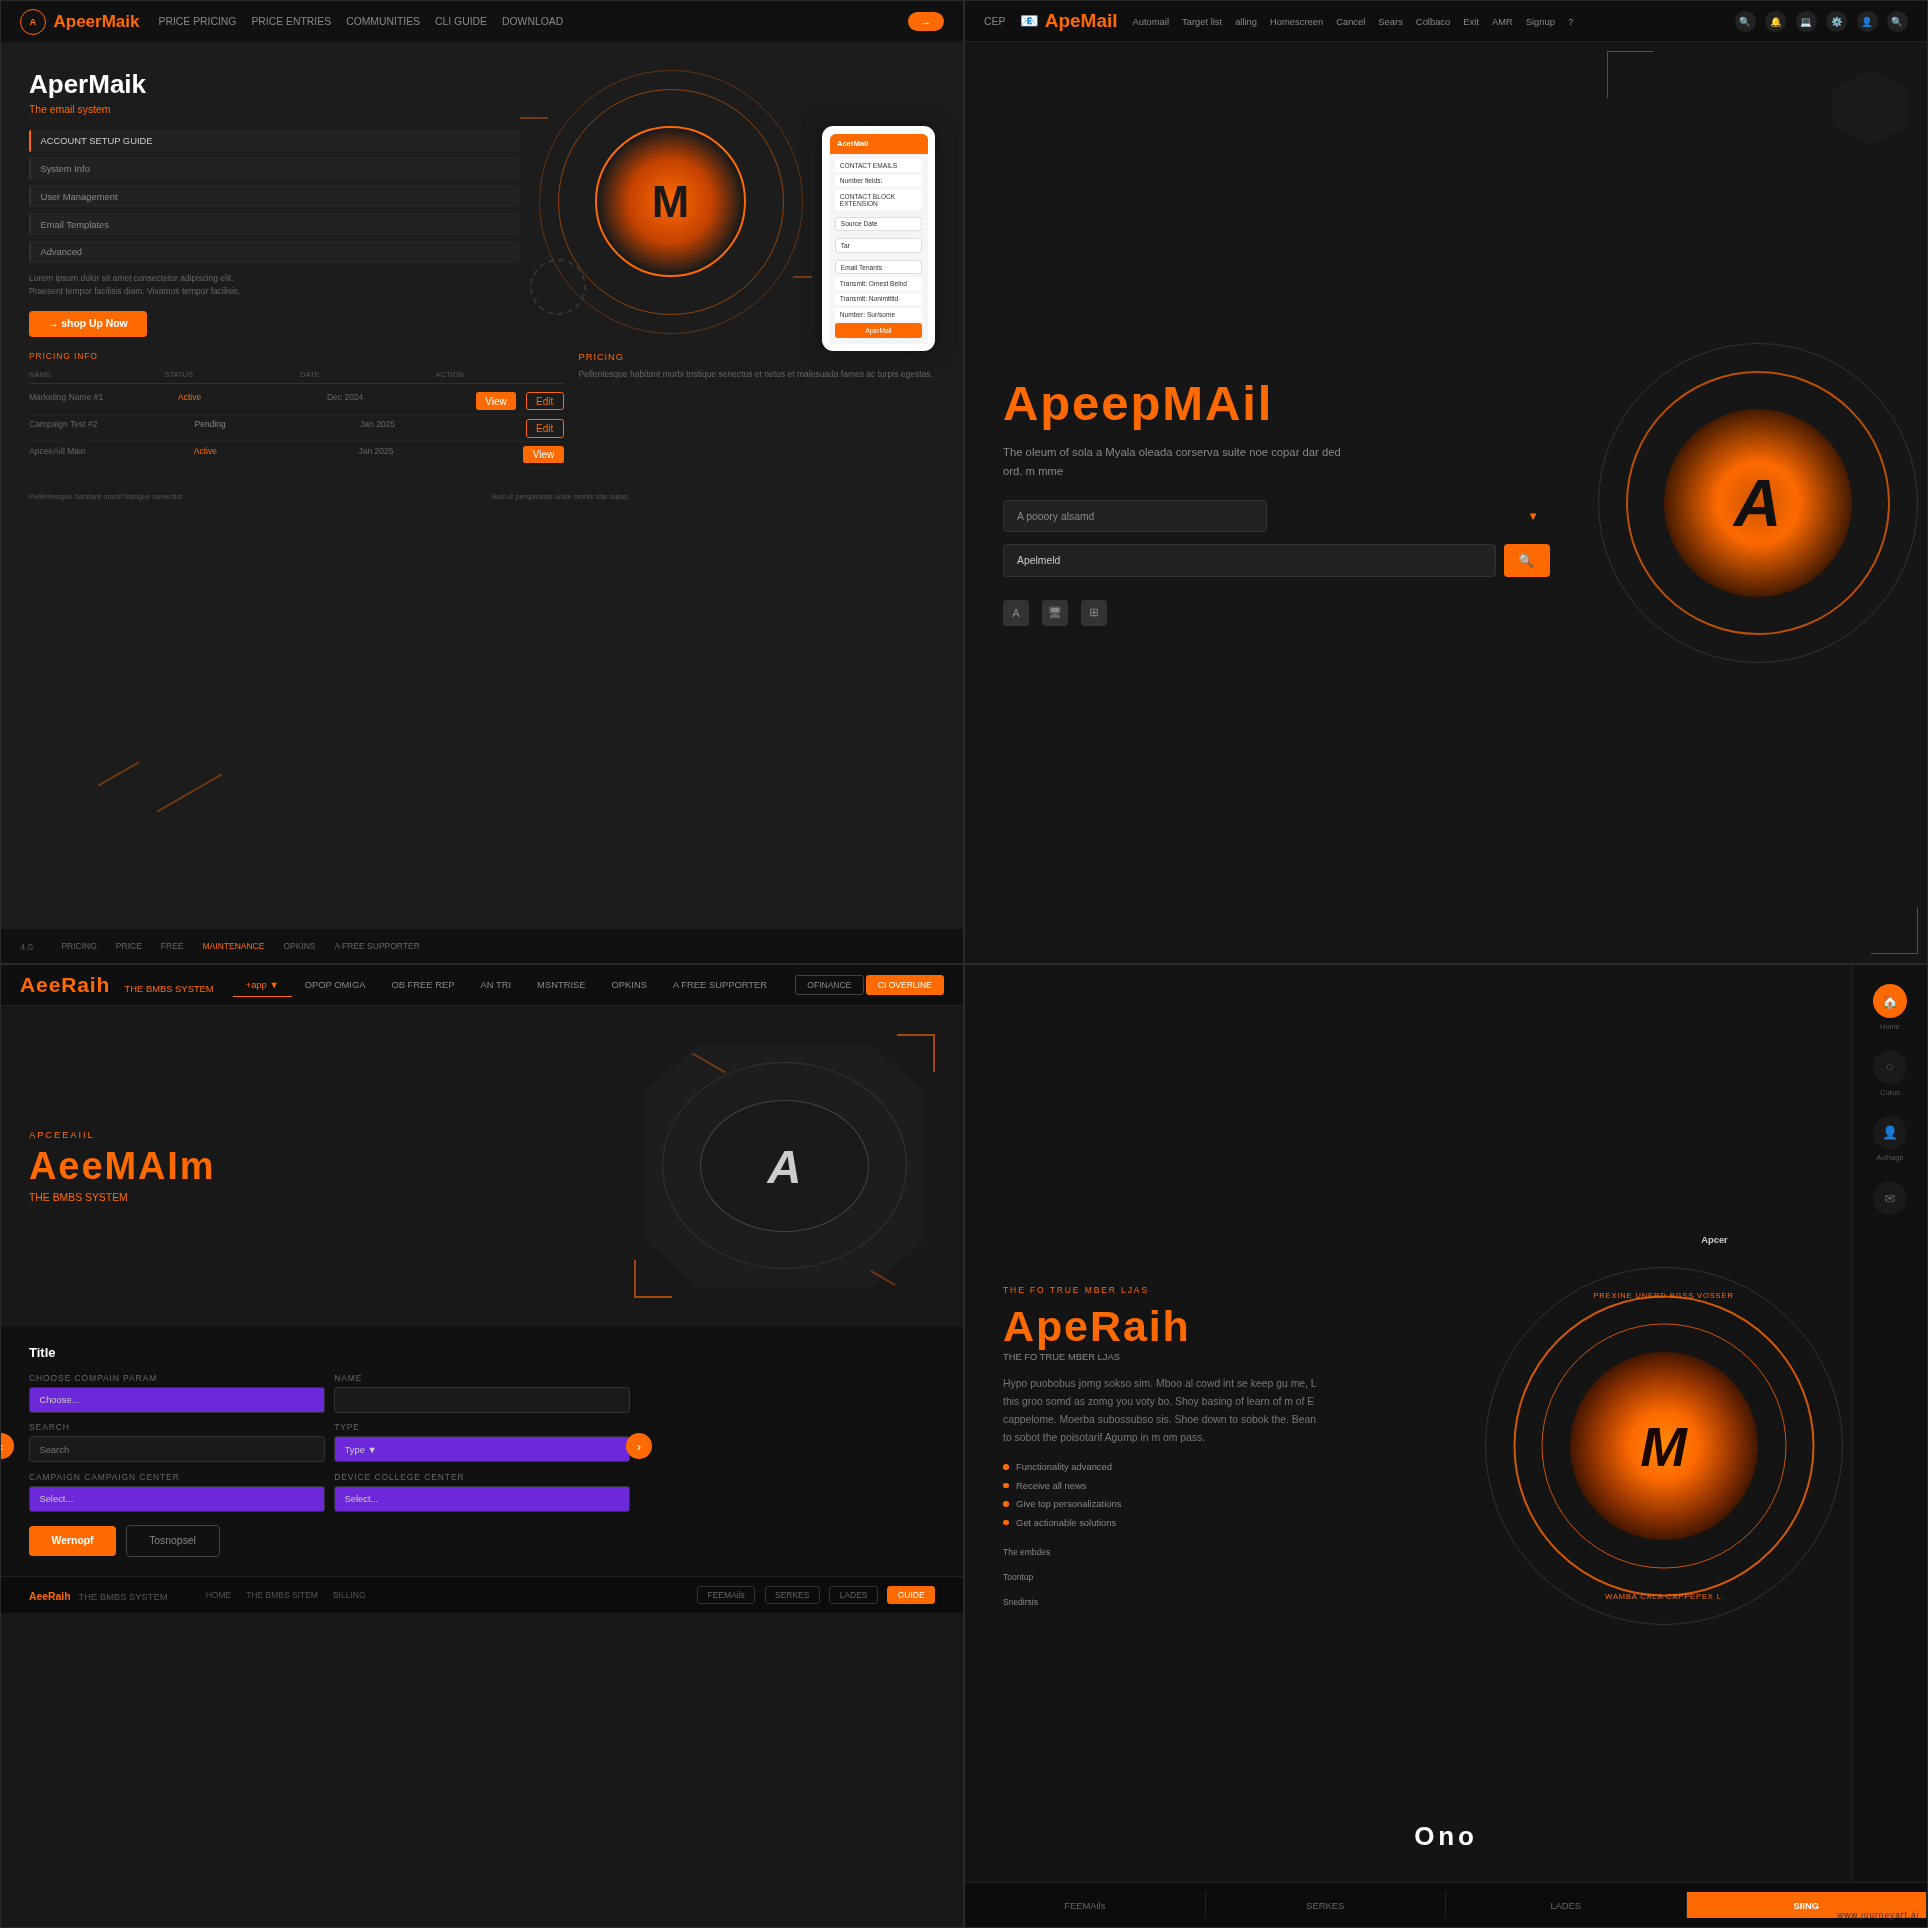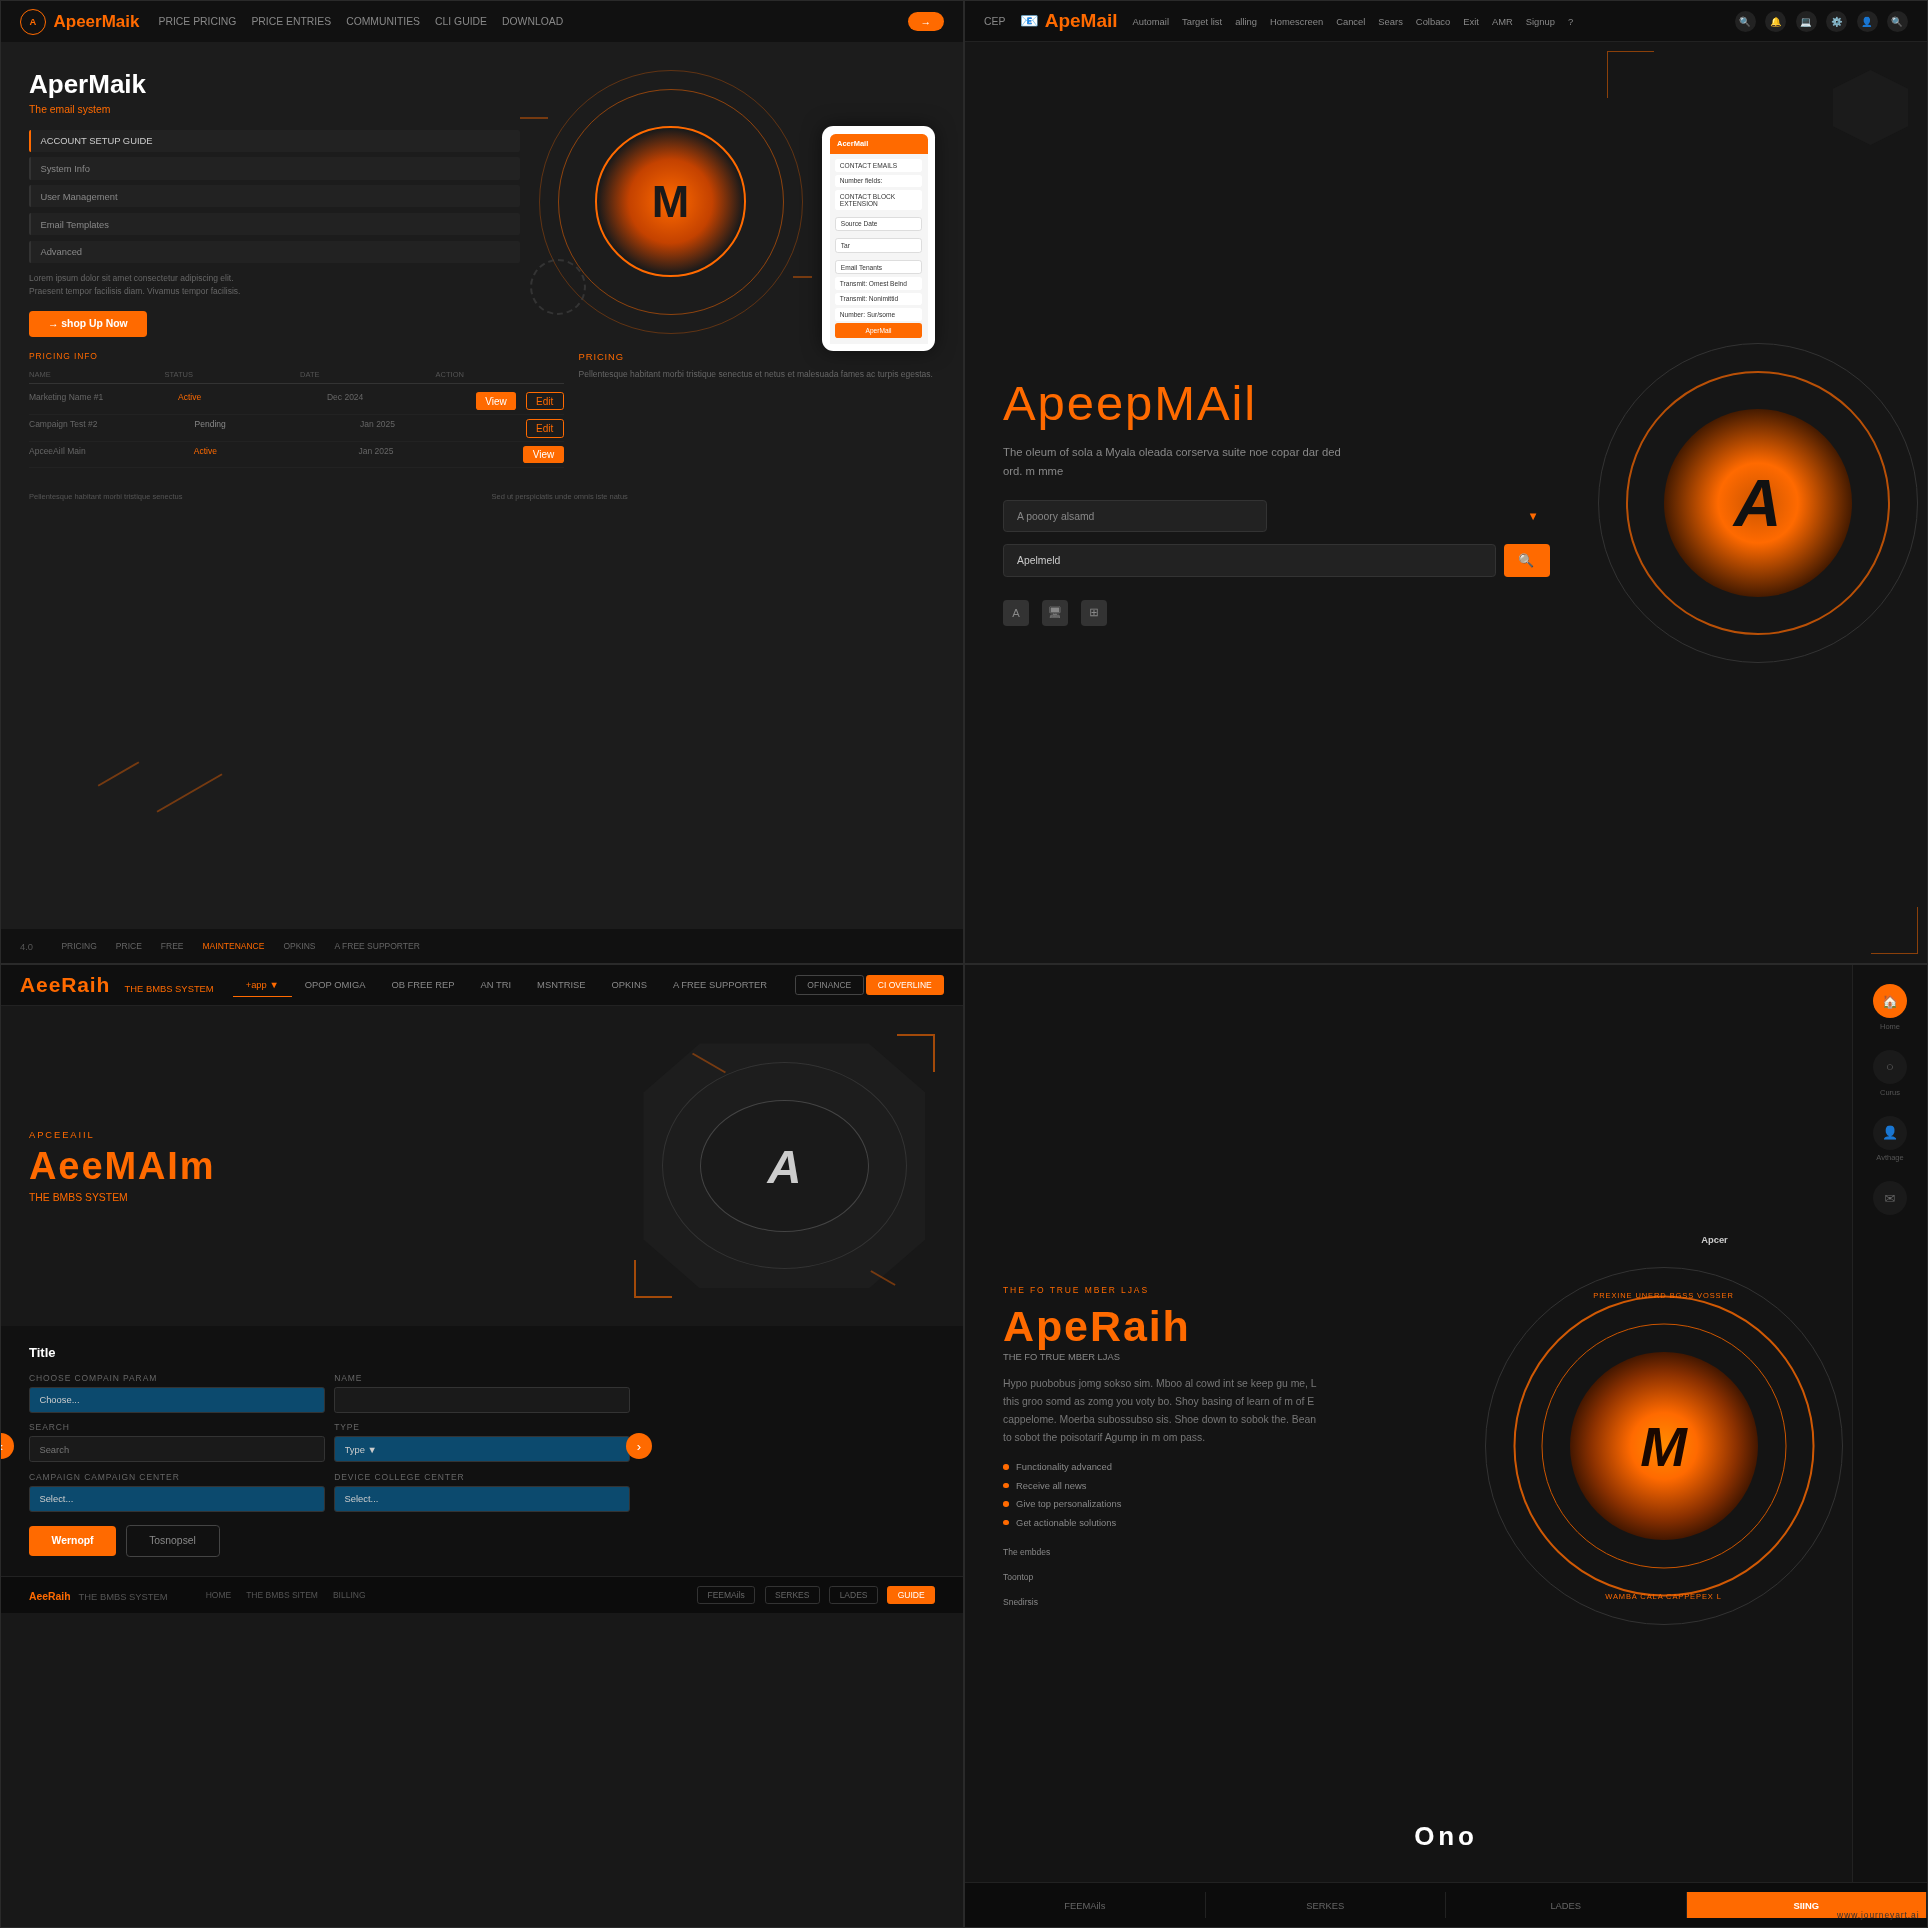--- a/index.html
+++ b/index.html
@@ -278,21 +278,21 @@
     }
     .p2-left {
       flex: 1;
       padding: 38px 38px;
       display: flex;
       flex-direction: column;
       justify-content: center;
     }
     .p2-big-title {
       font-size: 49px;
-      font-weight: 400;
+      font-weight: 700;
       color: #fff;
       letter-spacing: 1.9px;
       line-height: 1;
     }
     .p2-big-title span { color: #ff6a00; }
     .p2-description {
       font-size: 11.3px;
       color: #888;
       margin-top: 15px;
       line-height: 1.7;
@@ -577,21 +577,21 @@
     }
     .p3-form-input {
       background: #1a1a1a;
       border: 0.9px solid #333;
       color: #ccc;
       padding: 6.6px 9.4px;
       border-radius: 2.8px;
       font-size: 9.4px;
     }
     .p3-form-select {
-      background: #0c4a6e;
+      background: #6d28d9;
       border: 0.9px solid #333;
       color: #ccc;
       padding: 6.6px 9.4px;
       border-radius: 2.8px;
       font-size: 9.4px;
       appearance: none;
     }
     .p3-form-actions {
       margin-top: 13px;
       display: flex;

